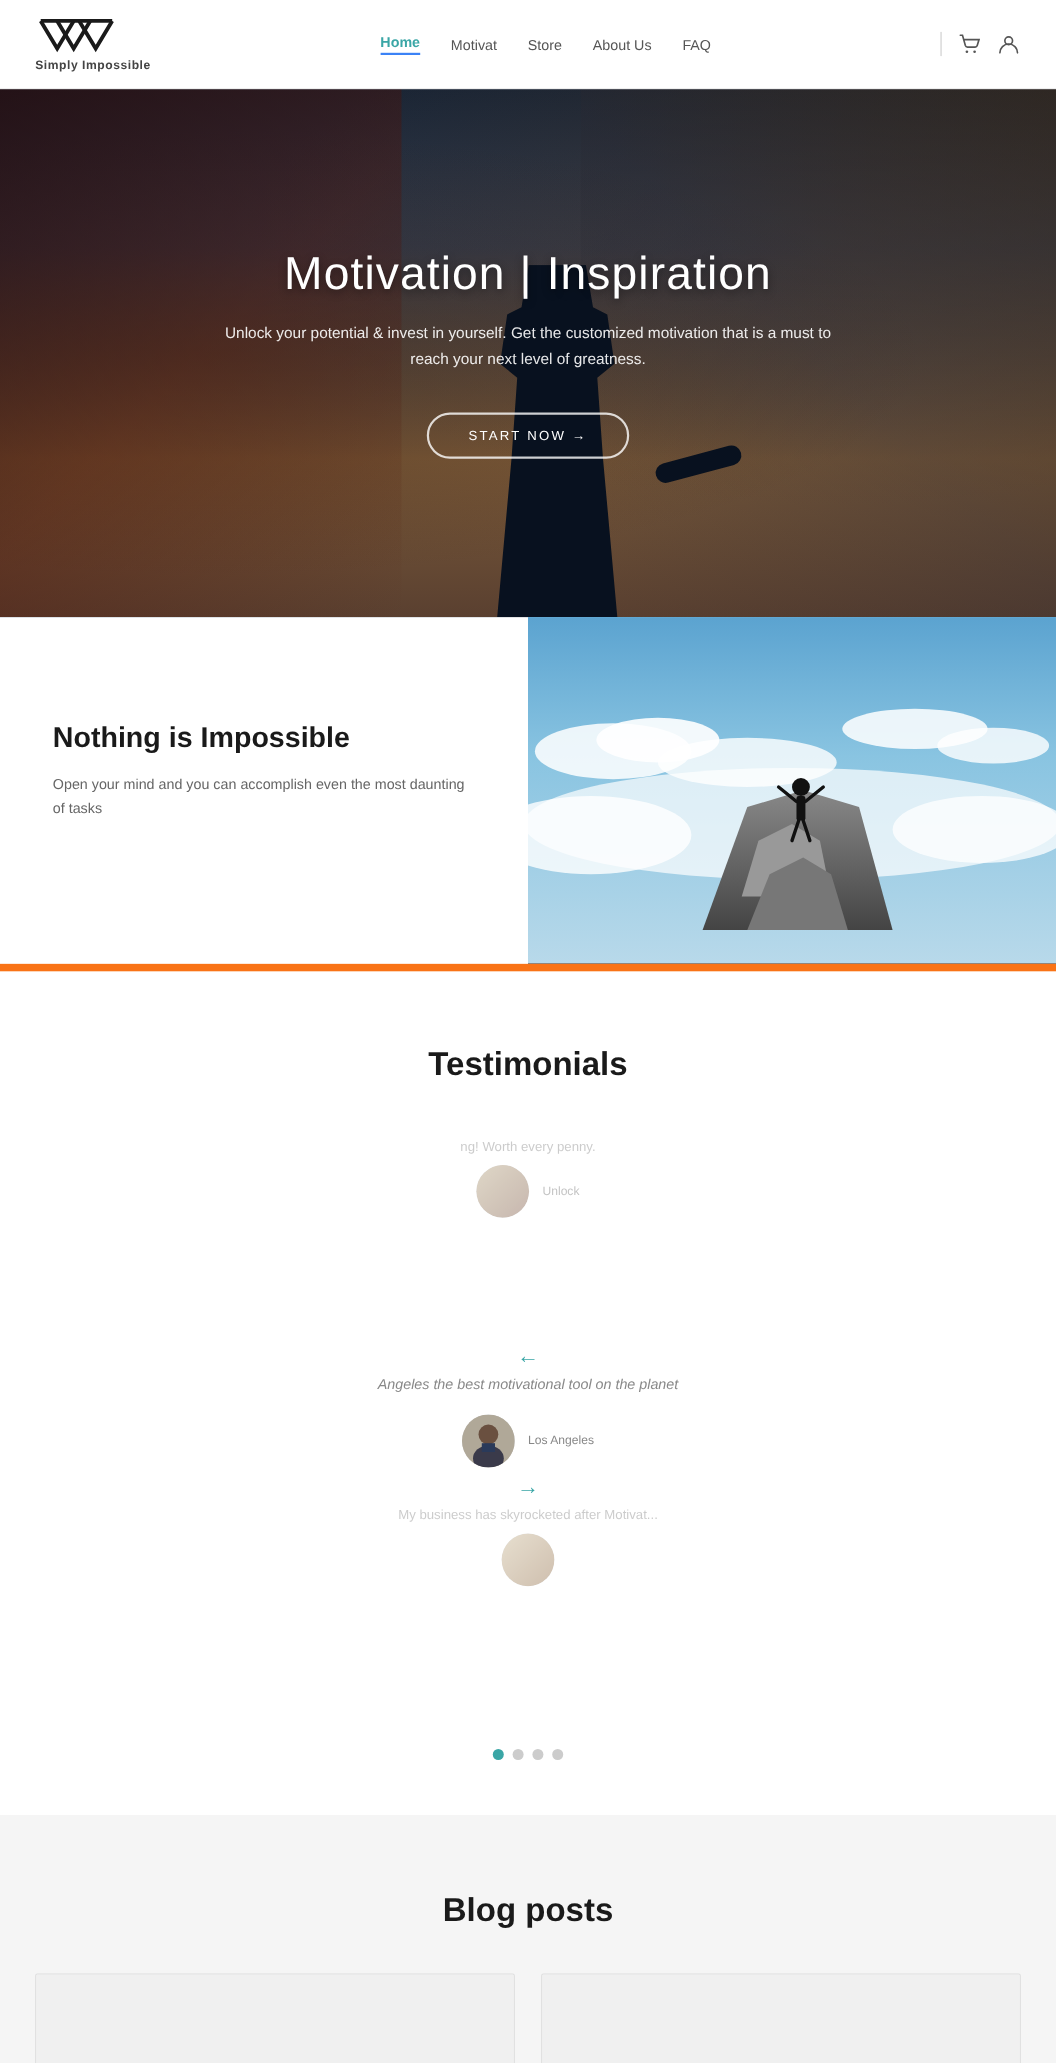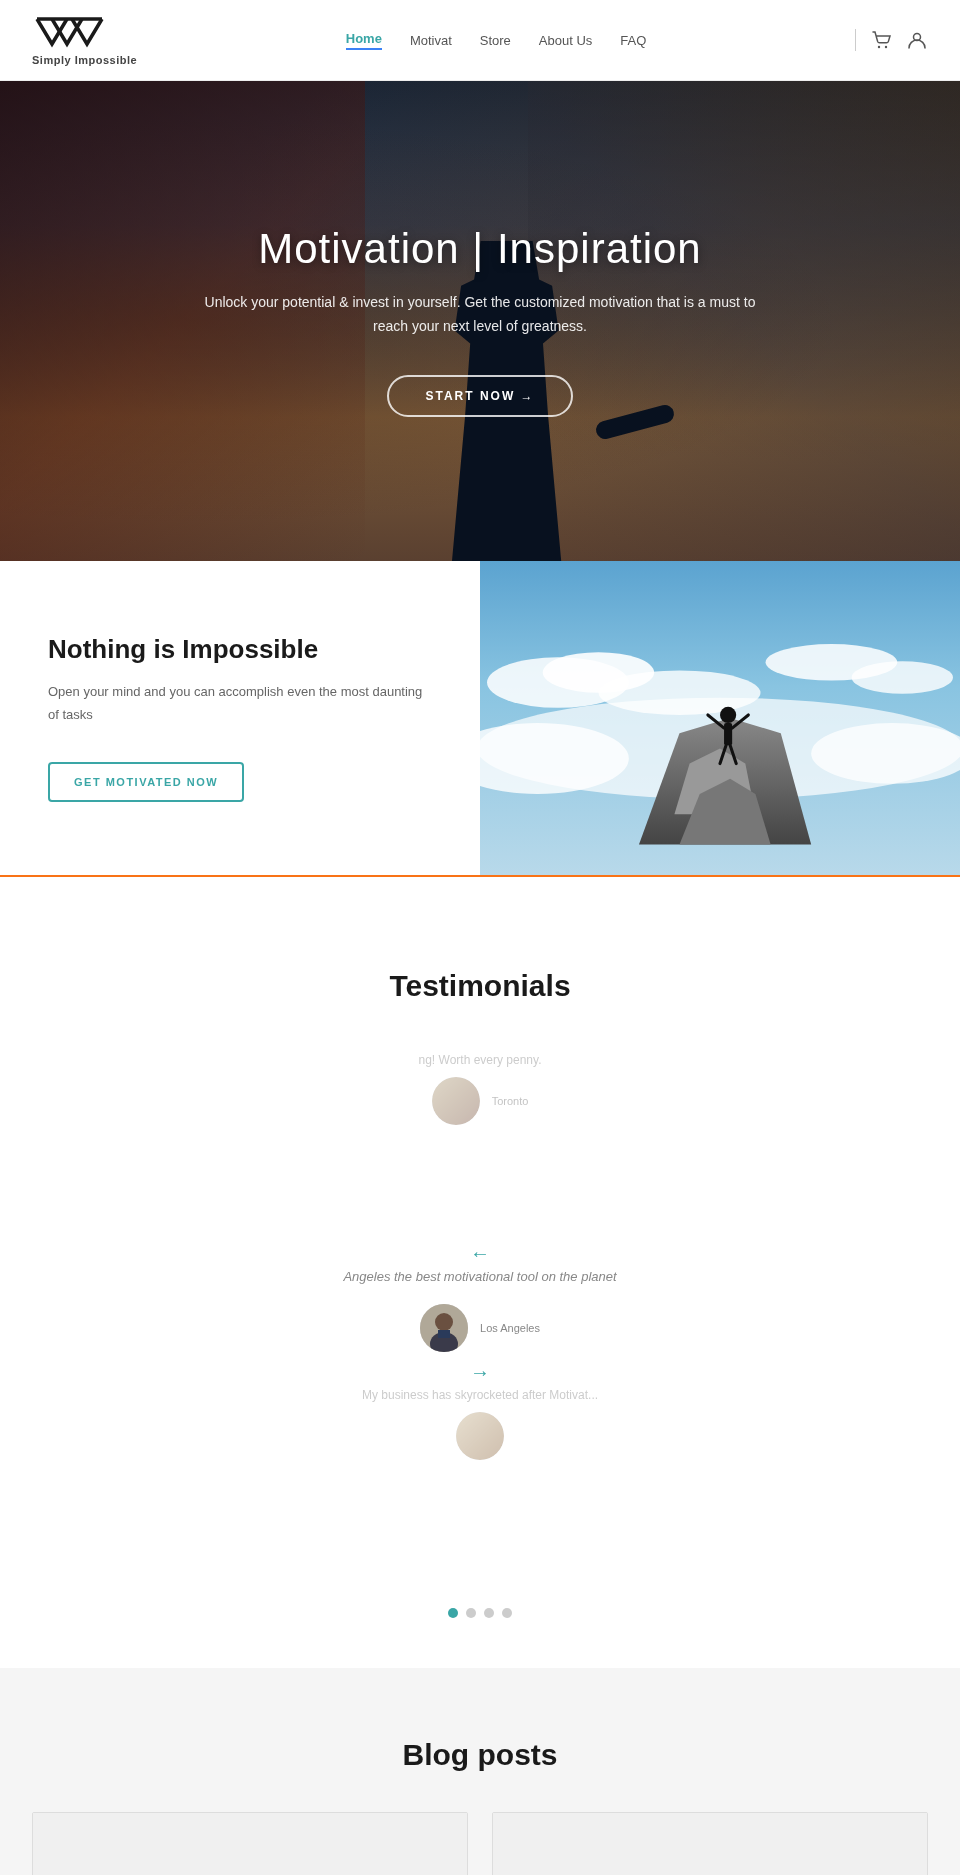--- a/index.html
+++ b/index.html
@@ -109,21 +109,21 @@
       margin-bottom: 36px;
       max-width: 560px;
     }
     .hero-btn {
       display: inline-block;
       border: 2px solid rgba(255,255,255,0.8);
       border-radius: 30px;
       padding: 12px 36px;
       color: #fff;
       font-size: 12px;
-      font-weight: 700;
+      font-weight: 400;
       letter-spacing: 2px;
       text-transform: uppercase;
       cursor: pointer;
       background: transparent;
     }
 
     
     .split-section {
       display: flex;
       width: 100%;
@@ -166,23 +166,23 @@
     .split-right {
       flex: 0 0 50%;
       background: linear-gradient(180deg, #87ceeb 0%, #b0d8f0 30%, #d0d0d0 60%, #808080 80%, #404040 100%);
       position: relative;
       overflow: hidden;
       min-height: 310px;
     }
 
     
     .testimonials-section {
-      padding: 92px 0 50px;
+      padding: 68px 0 50px;
       background: #fff;
-      border-top: 2px solid #f97316;
+      border-top: 7px solid #f97316;
     }
     .section-title {
       text-align: center;
       font-size: 30px;
       font-weight: 700;
       color: #1a1a1a;
       margin-bottom: 50px;
     }
     .testimonials-slider {
       display: flex;
@@ -350,21 +350,20 @@
     <h1 class="hero-title">Motivation | Inspiration</h1>
     <p class="hero-subtitle">Unlock your potential &amp; invest in yourself. Get the customized motivation that is a must to reach your next level of greatness.</p>
     <button class="hero-btn">START NOW →</button>
   </div>
 </section>
 
 <div class="split-section">
   <div class="split-left">
     <h2 class="split-title">Nothing is Impossible</h2>
     <p class="split-desc">Open your mind and you can accomplish even the most daunting of tasks</p>
-    <button class="split-btn">GET MOTIVATED NOW</button>
   </div>
   <div class="split-right">
     
     <svg width="100%" height="100%" viewBox="0 0 480 310" preserveAspectRatio="xMidYMid slice">
 
       <defs>
         <linearGradient id="skyGrad" x1="0" y1="0" x2="0" y2="1">
           <stop offset="0%" stop-color="#5ba3d0"></stop>
           <stop offset="40%" stop-color="#89c4e1"></stop>
           <stop offset="100%" stop-color="#b8d9ea"></stop>
@@ -405,21 +404,21 @@
   <h2 class="section-title">Testimonials</h2>
 
   <div class="testimonials-slider">
 
     <div class="testimonial-side">
       <p class="testimonial-side-text">ng! Worth every penny.</p>
       <div class="testimonial-author" style="margin-top:10px;">
         <div class="author-avatar">
           <div style="width:100%;height:100%;background:linear-gradient(135deg,#c0b090,#907060);border-radius:50%;"></div>
         </div>
-        <span class="author-location">Toronto</span>
+        <span class="author-location">Unlock</span>
       </div>
     </div>
 
     <div class="slider-arrow">←</div>
 
     <div class="testimonial-card">
       <p class="testimonial-text">Angeles the best motivational tool on the planet</p>
       <div class="testimonial-author">
         <div class="author-avatar">
 

